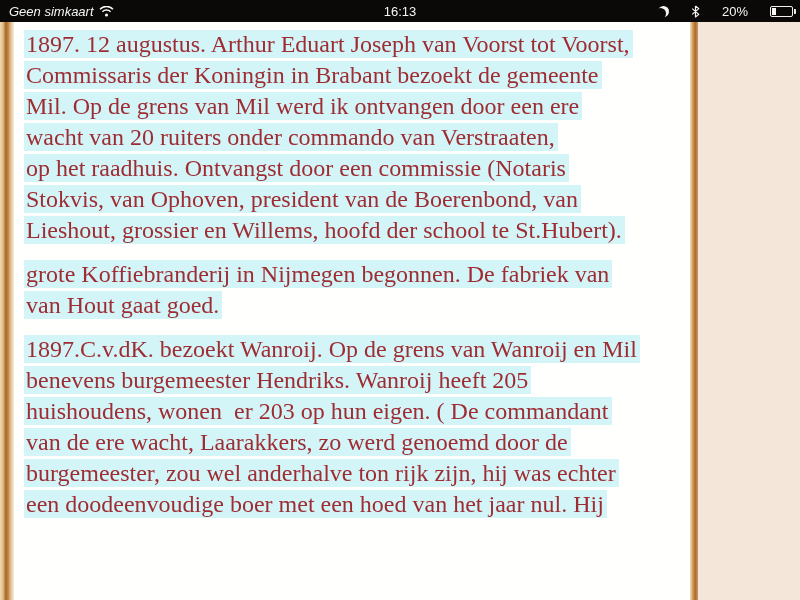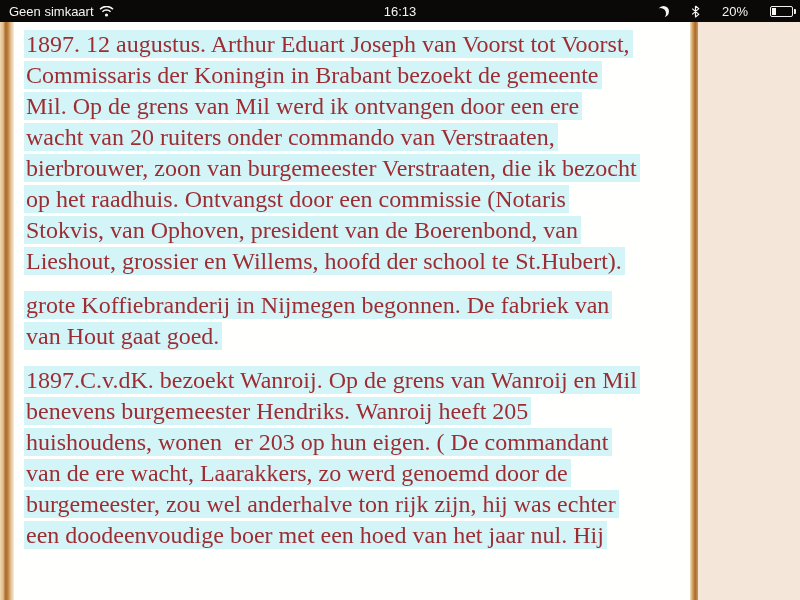--- a/index.html
+++ b/index.html
@@ -7,21 +7,21 @@
     position:relative; width:800px; height:600px; overflow:hidden;
     font-family:"Liberation Serif", serif; background:#ffffff;
   }
 
   
   .status-bar {
     position:absolute; top:0; left:0; width:800px; height:22px;
     background:#0a0908; color:#f4f4f4;
     font-family:"Liberation Sans", sans-serif; font-size:13px;
   }
-  .sb-left  { position:absolute; left:9px;  top:0; height:22px; display:flex; align-items:center; gap:5px; }
+  .sb-left  { position:absolute; left:9px;  top:0; height:22px; display:flex; align-items:center; gap:5px;font-style:italic; }
   .sb-center{ position:absolute; left:0; right:0; top:0; height:22px; display:flex; align-items:center; justify-content:center; }
   .sb-right { position:absolute; right:7px; top:0; height:22px; display:flex; align-items:center; gap:22px; }
   .sb-left svg, .sb-right svg { display:block; }
 
   .moon {
     width:11px; height:11px; border-radius:50%;
     box-shadow: inset -3px 2px 0 0 #f4f4f4;
   }
   .battery { position:relative; width:21px; height:9px; border:1px solid #f0f0f0; border-radius:2px; }
   .battery::after {
@@ -89,21 +89,20 @@
 
   <div class="canvas">
     <div class="left-rail"></div>
 
     <div class="text-area">
       <div class="para">
         <div class="line"><span>1897. 12 augustus. Arthur Eduart Joseph van Voorst tot Voorst,</span></div>
         <div class="line"><span>Commissaris der Koningin in Brabant bezoekt de gemeente</span></div>
         <div class="line"><span>Mil. Op de grens van Mil werd ik ontvangen door een ere</span></div>
         <div class="line"><span>wacht van 20 ruiters onder commando van Verstraaten,</span></div>
-        <div class="line"><span>bierbrouwer, zoon van burgemeester Verstraaten, die ik bezocht</span></div>
         <div class="line"><span>op het raadhuis. Ontvangst door een commissie (Notaris</span></div>
         <div class="line"><span>Stokvis, van Ophoven, president van de Boerenbond, van</span></div>
         <div class="line"><span>Lieshout, grossier en Willems, hoofd der school te St.Hubert).</span></div>
       </div>
       <div class="para">
         <div class="line"><span>grote Koffiebranderij in Nijmegen begonnen. De fabriek van</span></div>
         <div class="line"><span>van Hout gaat goed.</span></div>
       </div>
       <div class="para">
         <div class="line"><span>1897.C.v.dK. bezoekt Wanroij. Op de grens van Wanroij en Mil</span></div>

